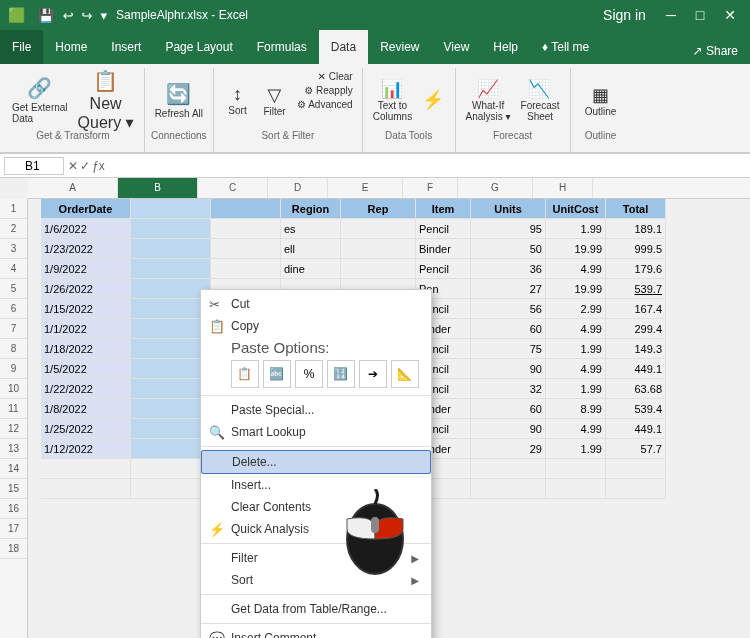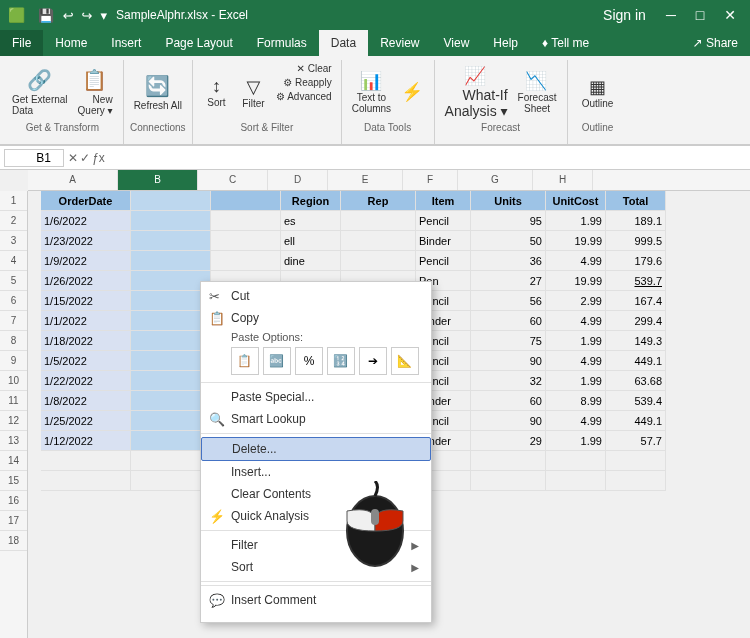--- a/index.html
+++ b/index.html
@@ -102,23 +102,23 @@
       align-items: center;
       background: white;
       border-bottom: 1px solid #ccc;
       height: 24px;
       padding: 0 4px;
       gap: 4px;
     }
     .cell-ref {
       width: 60px;
       border: 1px solid #ccc;
-      padding: 1px 12px;
+      padding: 1px 20px;
       font-size: 12px;
-      text-align: right;
+      text-align: left;
     }
     .formula-icons { display: flex; gap: 2px; font-size: 12px; color: #666; }
     .formula-input { flex: 1; border: none; outline: none; font-size: 12px; padding: 0 4px; }
 
     
     .spreadsheet-container { display: flex; flex-direction: column; height: calc(638px - 30px - 90px - 24px - 24px); }
     .spreadsheet { display: flex; flex: 1; overflow: hidden; position: relative; }
 
     .row-headers { display: flex; flex-direction: column; background: #f5f5f5; border-right: 1px solid #ccc; min-width: 28px; }
     .row-header { height: 20px; font-size: 10px; color: #555; text-align: center; line-height: 20px; border-bottom: 1px solid #e0e0e0; }
@@ -180,21 +180,21 @@
     .ctx-item .ctx-icon {
       position: absolute;
       left: 8px;
       font-size: 13px;
       color: #555;
     }
     .ctx-separator { height: 1px; background: #e0e0e0; margin: 3px 0; }
     .ctx-submenu-arrow { margin-left: auto; color: #666; font-size: 10px; }
 
     
-    .paste-options-label { font-size: 11px; color: #555; padding: 2px 12px 2px 30px; }
+    .paste-options-label { font-size: 15px; color: #555; padding: 2px 12px 2px 30px; }
     .paste-icons { display: flex; gap: 4px; padding: 2px 12px 4px 30px; }
     .paste-icon-btn {
       width: 28px; height: 28px;
       border: 1px solid #ccc;
       background: white;
       cursor: pointer;
       display: flex;
       align-items: center;
       justify-content: center;
       font-size: 12px;
@@ -245,33 +245,33 @@
     <button class="ribbon-tab file">File</button>
     <button class="ribbon-tab">Home</button>
     <button class="ribbon-tab">Insert</button>
     <button class="ribbon-tab">Page Layout</button>
     <button class="ribbon-tab">Formulas</button>
     <button class="ribbon-tab active">Data</button>
     <button class="ribbon-tab">Review</button>
     <button class="ribbon-tab">View</button>
     <button class="ribbon-tab">Help</button>
     <button class="ribbon-tab">♦ Tell me</button>
-    <button class="ribbon-tab" style="margin-left:auto;">↗ Share</button>
+    <button class="ribbon-tab" style="margin-left:auto;margin-top:8px;">↗ Share</button>
   </div>
   <div class="ribbon-content">
 
     <div class="ribbon-group">
       <div class="ribbon-buttons">
         <button class="ribbon-btn">
           <span class="icon">🔗</span>
           <span style="font-size:10px;text-align:left;">Get External<br>Data</span>
         </button>
         <button class="ribbon-btn">
           <span class="icon">📋</span>
-          <span style="font-size:10px;text-align:right;">New<br>Query ▾</span>
+          <span style="font-size:16px;">New<br>Query ▾</span>
         </button>
       </div>
       <div class="ribbon-group-label">Get &amp; Transform</div>
     </div>
 
     <div class="ribbon-group">
       <div class="ribbon-buttons">
         <button class="ribbon-btn">
           <span class="icon">🔄</span>
           <span style="font-size:10px;">Refresh
@@ -311,21 +311,21 @@
           <span style="font-size:10px;"></span>
         </button>
       </div>
       <div class="ribbon-group-label">Data Tools</div>
     </div>
 
     <div class="ribbon-group">
       <div class="ribbon-buttons">
         <button class="ribbon-btn">
           <span style="font-size:18px;">📈</span>
-          <span style="font-size:14px;text-align:right;">What-If<br>Analysis ▾</span>
+          <span style="font-size:10px;">What-If<br>Analysis ▾</span>
         </button>
         <button class="ribbon-btn">
           <span style="font-size:18px;">📉</span>
           <span style="font-size:10px;">Forecast<br>Sheet</span>
         </button>
       </div>
       <div class="ribbon-group-label">Forecast</div>
     </div>
 
     <div class="ribbon-group">
@@ -623,20 +623,23 @@
         <span>Filter</span>
         <span class="ctx-submenu-arrow">▶</span>
       </div>
 
       <div class="ctx-item">
         <span>Sort</span>
         <span class="ctx-submenu-arrow">▶</span>
       </div>
       <div class="ctx-separator"></div>
 
+      <div class="ctx-item">
+        <span>Get Data from Table/Range...</span>
+      </div>
       <div class="ctx-separator"></div>
 
       <div class="ctx-item">
         <span class="ctx-icon">💬</span>
         <span>Insert Comment</span>
       </div>
 
       <div class="ctx-item">
         
       </div>

